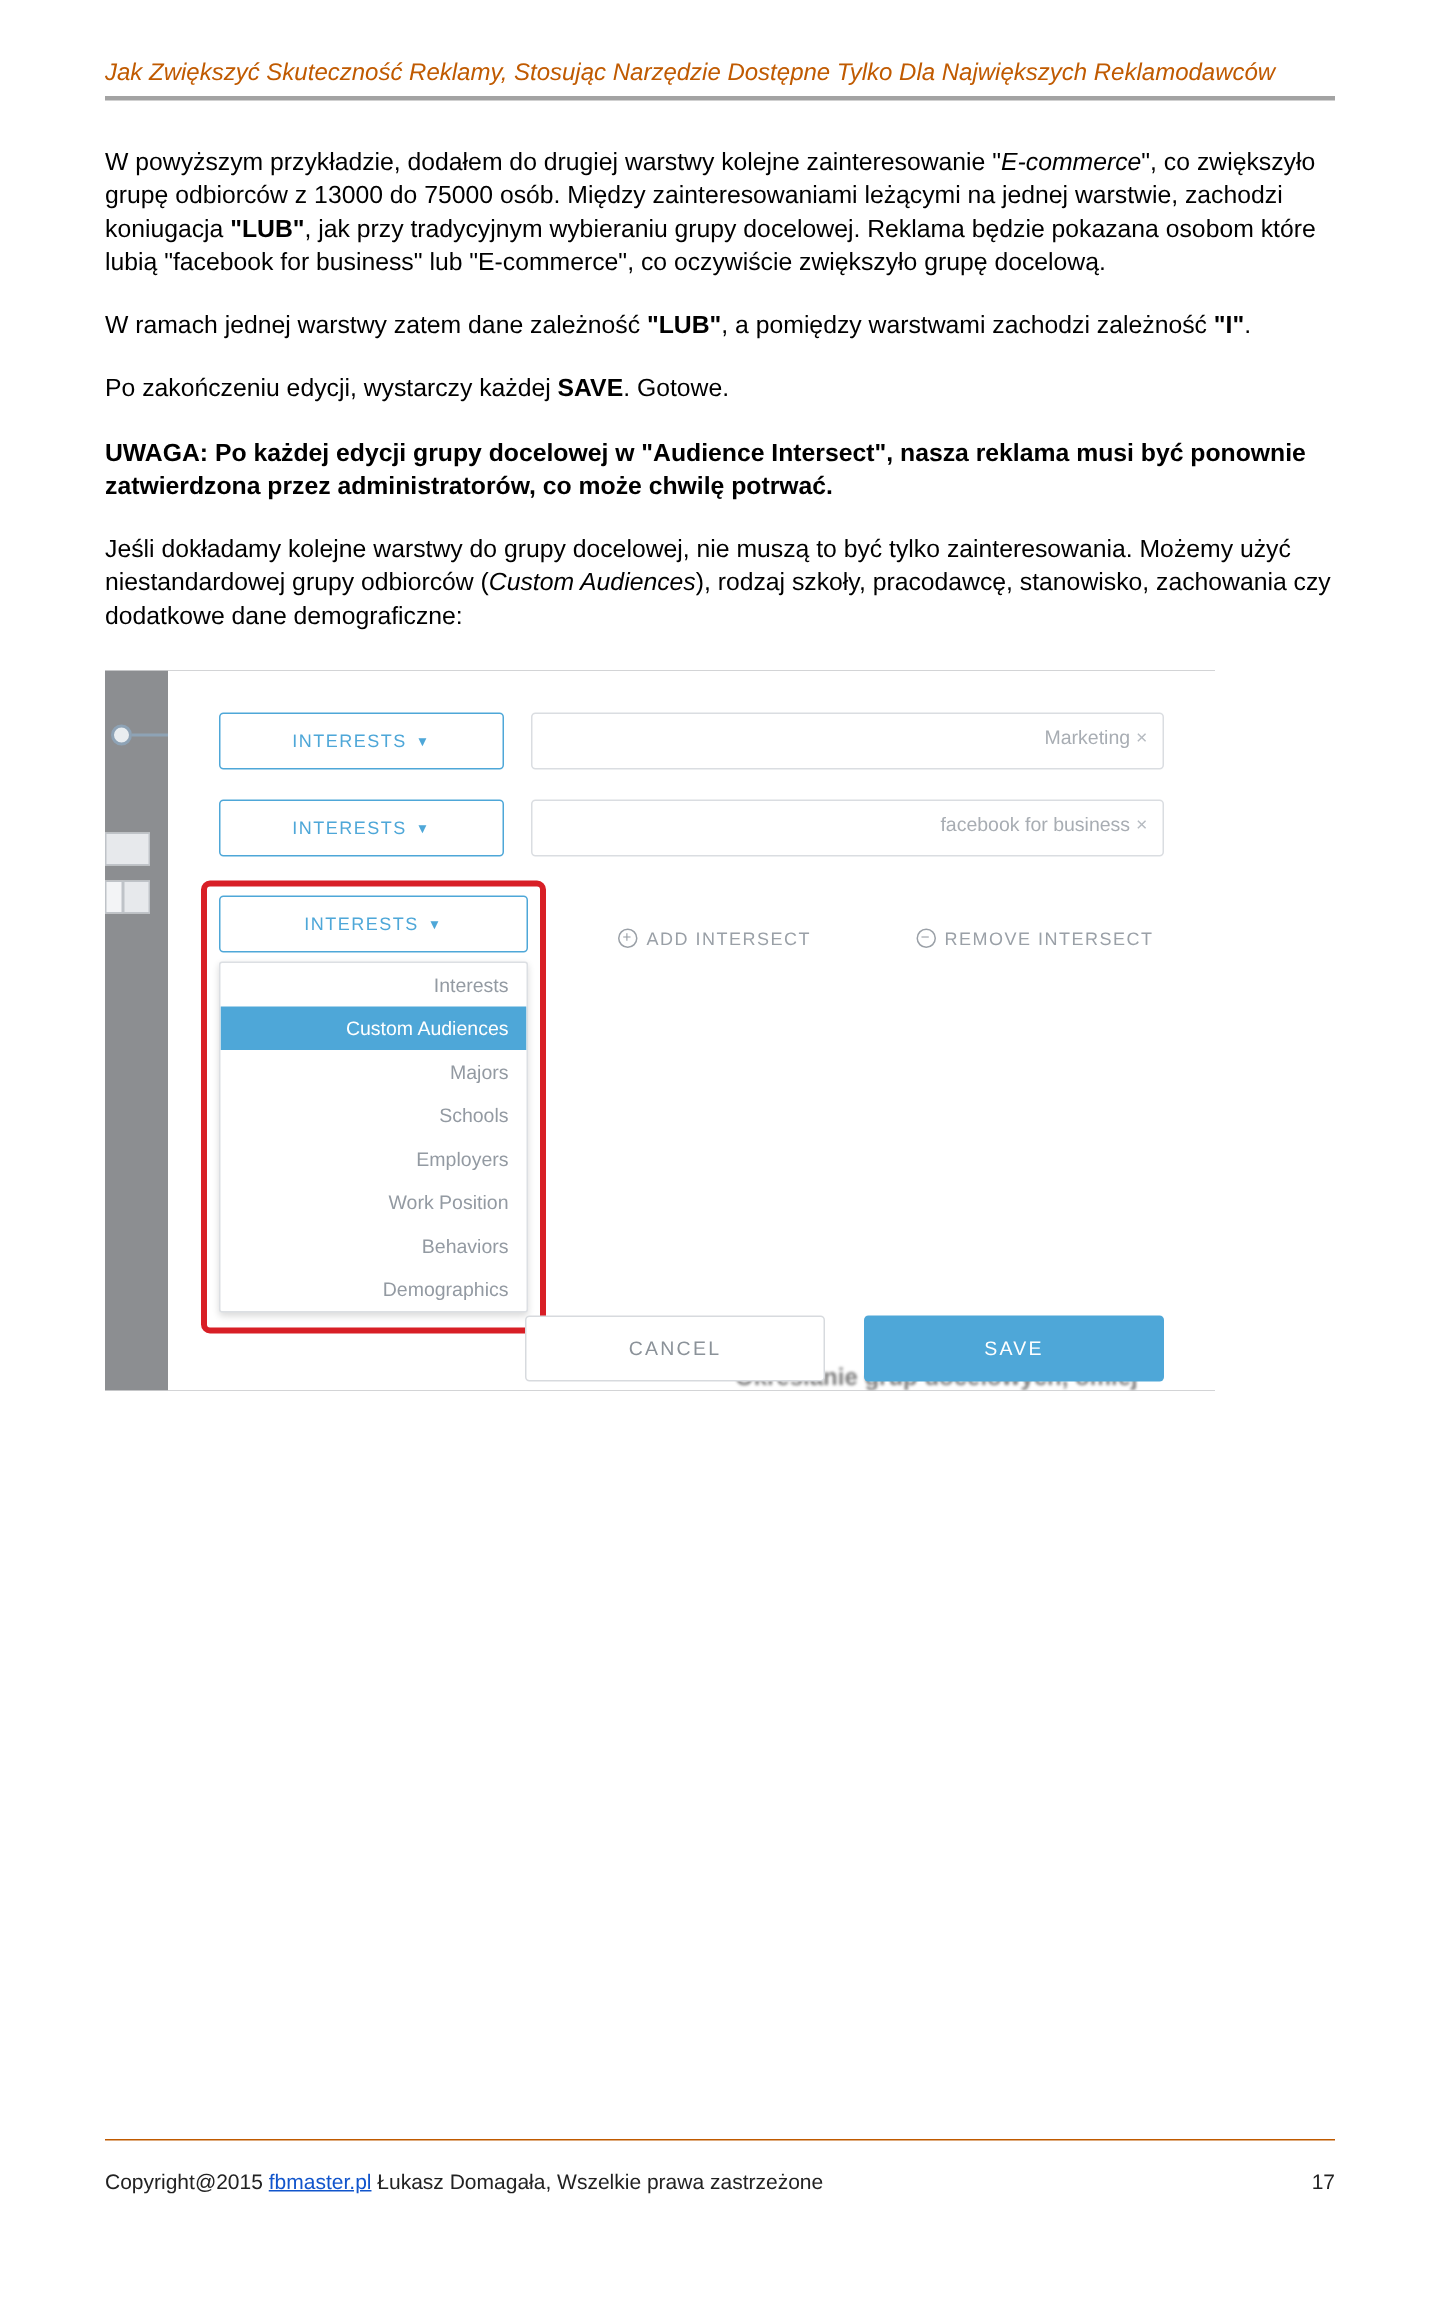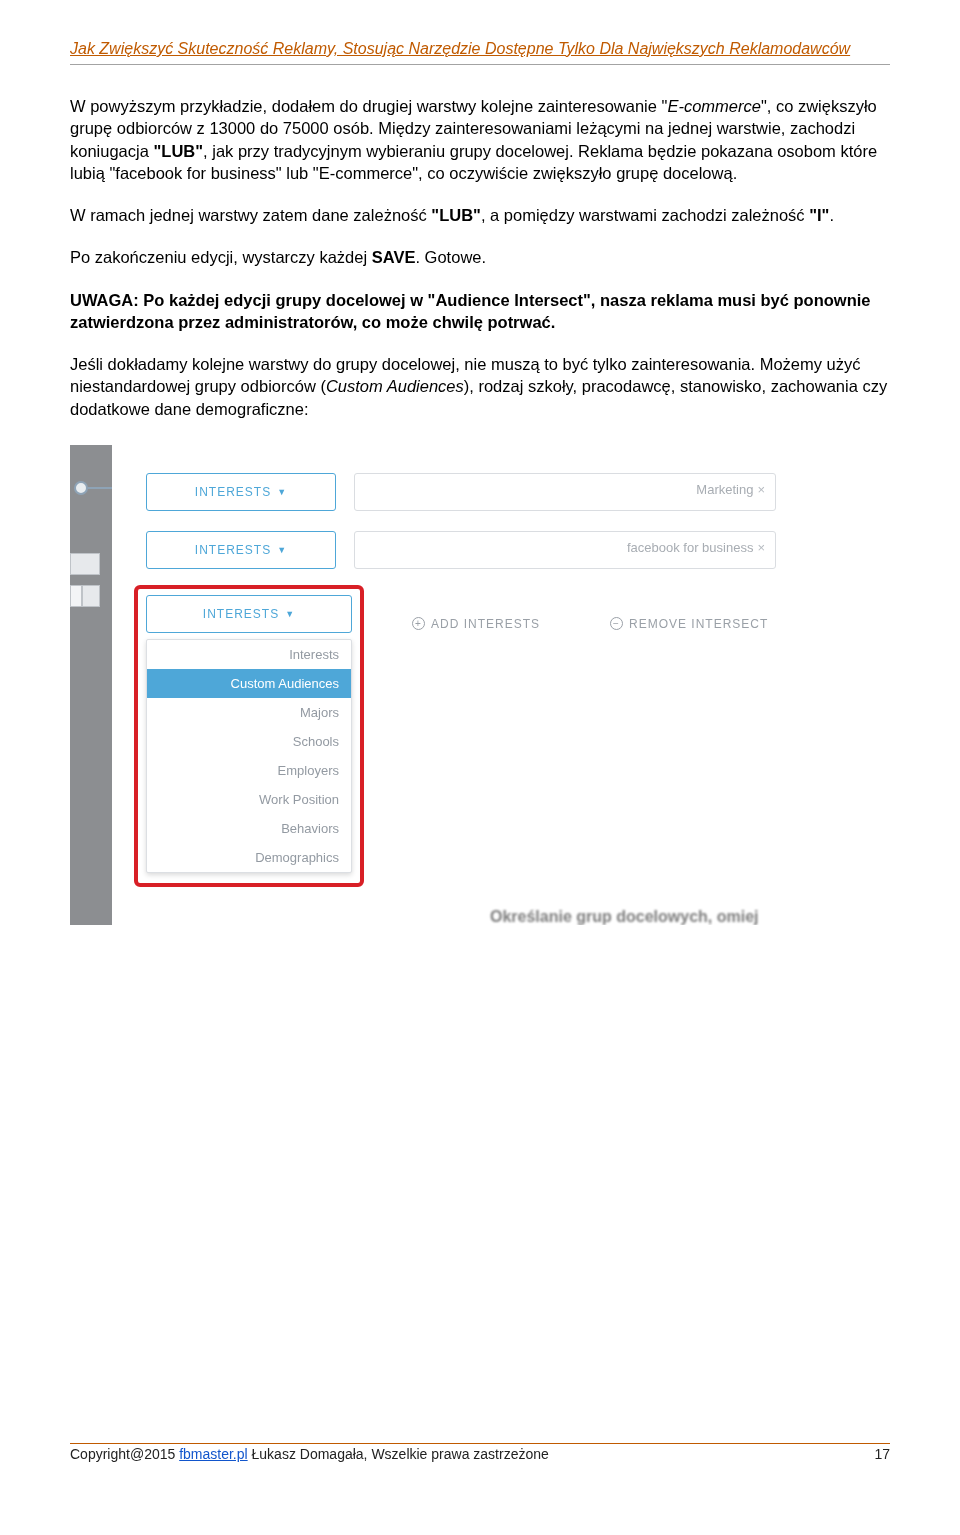--- a/index.html
+++ b/index.html
@@ -11,25 +11,24 @@
   }
   .page {
     padding: 40px 70px 30px 70px;
     min-height: 1490px;
     position: relative;
   }
   .hdr {
     color: #c05a00;
     font-style: italic;
     font-size: 16px;
-    border-bottom: 1px solid #a3a3a3;
+    border-bottom: 3px solid #a3a3a3;
     padding-bottom: 6px;
     margin-bottom: 30px;
     font-weight: 500;
-    text-decoration: underline;
   }
   .body-text p {
     font-size: 16.5px;
     line-height: 1.35;
     margin-bottom: 20px;
   }
   .body-text .ital { font-style: italic; }
   .body-text .bold { font-weight: bold; }
 
   
@@ -193,21 +192,21 @@
     font-weight: 600;
     filter: blur(1px);
     opacity: 0.7;
   }
 
   .footer {
     position: absolute;
     bottom: 28px;
     left: 70px; right: 70px;
     border-top: 1px solid #c05a00;
-    padding-top: 2px;
+    padding-top: 19px;
     display: flex;
     justify-content: space-between;
     font-size: 14px;
     color: #222;
   }
   .footer a { color: #1155cc; text-decoration: underline; }
 </style>
 </head>
 <body>
 
@@ -272,30 +271,34 @@
           <div class="opt">Employers</div>
           <div class="opt">Work Position</div>
           <div class="opt">Behaviors</div>
           <div class="opt">Demographics</div>
         </div>
       </div>
 
       <div class="btnrow">
         <div class="ghostbtn">
           <span class="ic">+</span>
-          <span>ADD INTERESTS</span>
+          <span>ADD INTERSECT</span>
         </div>
         <div class="ghostbtn">
           <span class="ic">−</span>
           <span>REMOVE INTERSECT</span>
         </div>
       </div>
 
     </div>
 
+    <div class="bottom-strip">
+      <div class="bigbtn cancel">CANCEL</div>
+      <div class="bigbtn save">SAVE</div>
+    </div>
 
     <div class="blurtext">Określanie grup docelowych, omiej</div>
   </div>
 
   <div class="footer">
     <div>
       <span>Copyright@2015 </span><a href="#">fbmaster.pl</a><span>  Łukasz Domagała, Wszelkie prawa zastrzeżone</span>
     </div>
     <div>17</div>
   </div>

